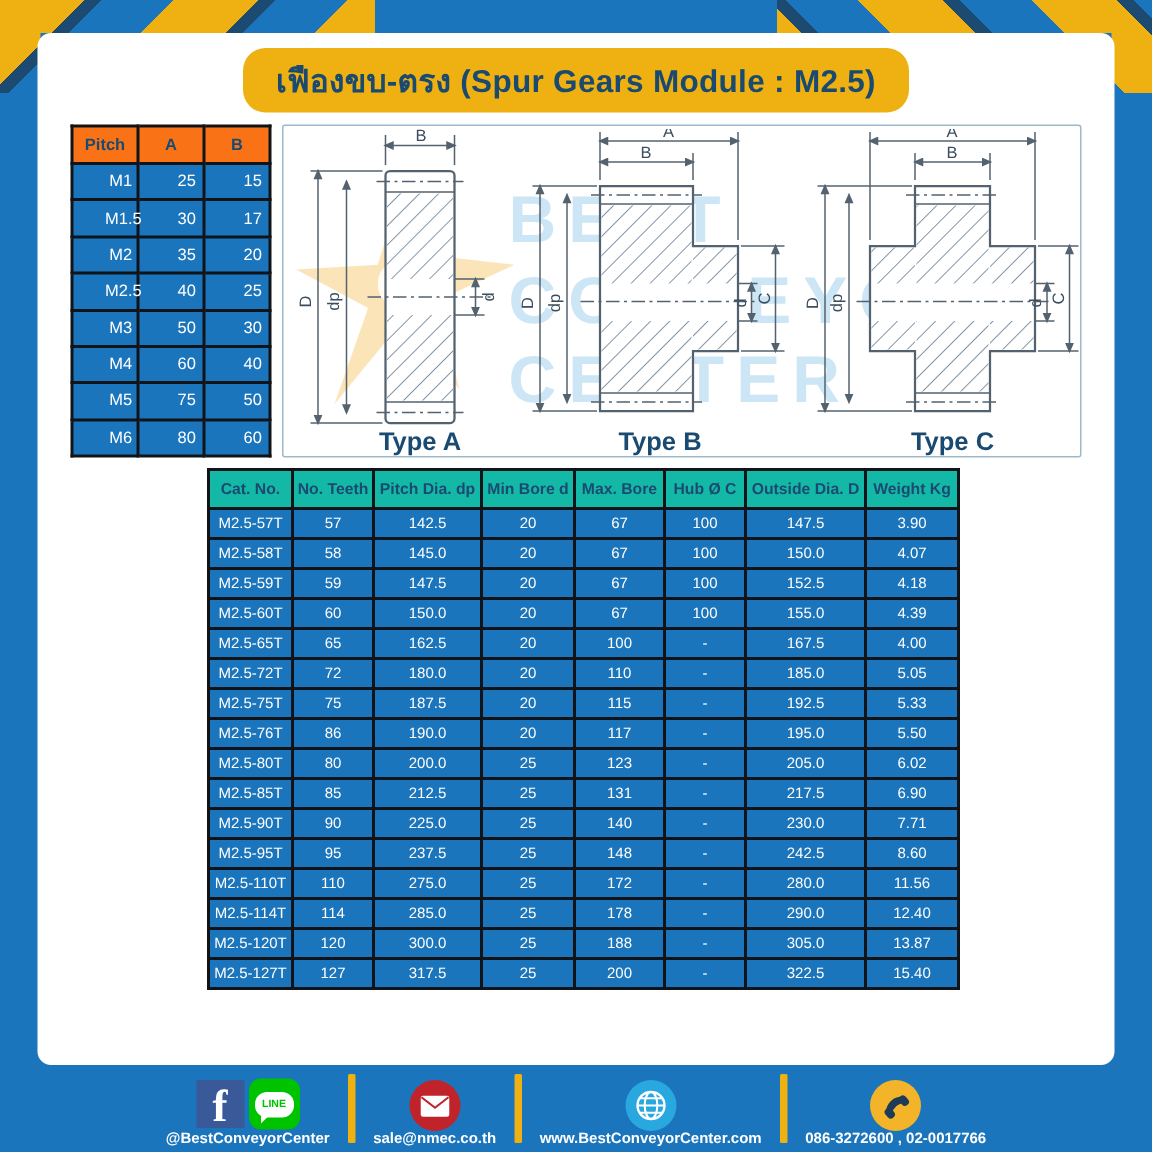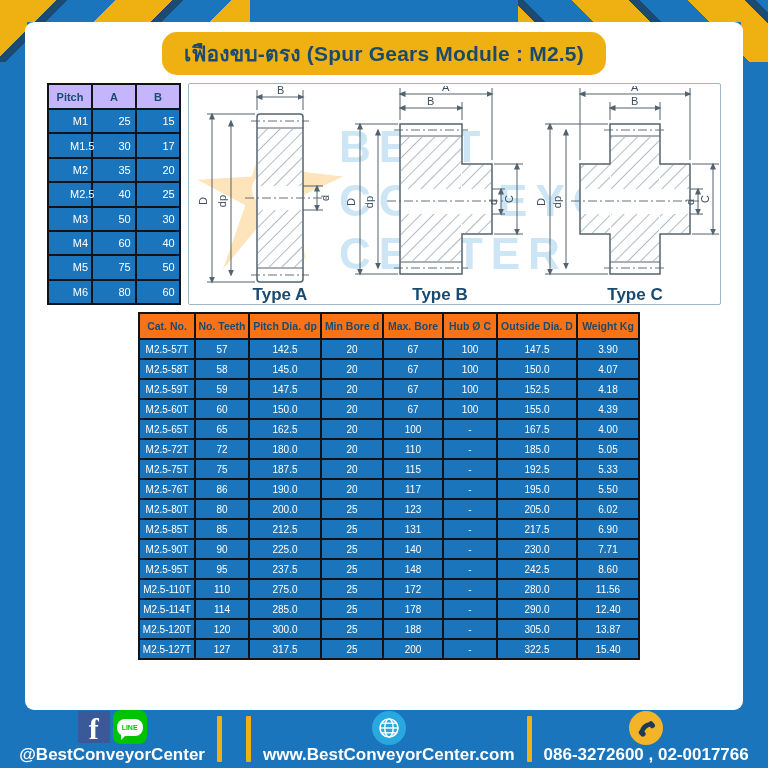--- a/index.html
+++ b/index.html
@@ -35,21 +35,21 @@
     padding:5px 22px; border-radius:15px; text-align:center;
   }
   
   .content-row { display:flex; margin:8px 22px 0 22px; gap:7px; height:222px; }
   
   table.pitch { border-collapse:collapse; width:134px; height:222px; table-layout:fixed; }
   table.pitch th, table.pitch td {
     border:2px solid #101418; text-align:center; vertical-align:middle;
     font-size:11px;
   }
-  table.pitch th { background:#c4b5fd; color:#1b4a70; font-weight:bold; height:25px; }
+  table.pitch th { background:#f97316; color:#1b4a70; font-weight:bold; height:25px; }
   table.pitch td { background:#1b75bc; color:#ffffff;padding-left:21px; }
   
   .drawings {
     position:relative; flex:1; border:1px solid #9db8c8; border-radius:2px;
     background:#ffffff; overflow:hidden;
     display:flex; align-items:flex-start; justify-content:space-between;
     padding:2px 6px 0 6px;
   }
   .watermark-text {
     position:absolute; left:150px; top:36px; z-index:0;
@@ -61,33 +61,33 @@
   .type-label { font-size:17px; font-weight:bold; fill:#1b4a70; }
   .dim-line { stroke:#53626e; stroke-width:1; fill:none; }
   .dim-text { font-size:11px; fill:#3c4e5e; }
   .body-line { stroke:#53626e; stroke-width:1.5; fill:#ffffff; }
   .center-line { stroke:#53626e; stroke-width:.9; stroke-dasharray:9 3 2 3; fill:none; }
   
   table.gear { border-collapse:collapse; margin:7px 0 0 113px; width:500px; table-layout:fixed; }
   table.gear th, table.gear td {
     border:2px solid #101418; text-align:center; vertical-align:middle; overflow:hidden;
   }
-  table.gear th { background:#f97316; color:#1b4a70; font-weight:bold; font-size:10.5px; height:26px; }
+  table.gear th { background:#14b8a6; color:#1b4a70; font-weight:bold; font-size:10.5px; height:26px; }
   table.gear td { background:#1b75bc; color:#ffffff; font-size:10px; height:20px; padding:1px 1px; }
   
   .footer {
     position:absolute; left:0; bottom:0; width:768px; height:58px; z-index:3;
     display:flex; align-items:center; justify-content:center;
   }
   .footer-cell {
     display:flex; flex-direction:column; align-items:center; justify-content:flex-end;
     height:56px; padding-bottom:2px;
   }
   .footer-cell .icons { display:flex; align-items:center; gap:3px; margin-bottom:1px; }
-  .footer-label { color:#ffffff; font-weight:bold; font-size:17px; white-space:nowrap; }
+  .footer-label { color:#ffffff; font-weight:bold; font-size:10px; white-space:nowrap; }
   .v-divider { width:5px; height:46px; background:#eeb111; margin:0 12px; border-radius:1px; }
   .fb-icon {
     width:32px; height:32px; background:#3a5998; display:flex; align-items:flex-end; justify-content:center;
     color:#ffffff; font-weight:bold; font-size:30px; line-height:.95; overflow:hidden;
     font-family:"Liberation Serif", serif;
   }
   .line-icon {
     width:34px; height:34px; background:#00c300; border-radius:8px;
     display:flex; align-items:center; justify-content:center; position:relative;
   }
@@ -520,20 +520,29 @@
       <div class="fb-icon">f</div>
       <div class="line-icon">
         <div class="line-bubble">LINE</div>
       </div>
     </div>
     <div class="footer-label">@BestConveyorCenter</div>
   </div>
 
   <div class="v-divider"></div>
 
+  <div class="footer-cell">
+    <div class="circle-icon mail-circle">
+      <svg width="20" height="15" viewBox="0 0 20 15">
+        <rect x="0.5" y="0.5" width="19" height="14" rx="1.5" fill="#ffffff"></rect>
+        <path d="M1,1.5 L10,8.5 L19,1.5" stroke="#c0232a" stroke-width="1.4" fill="none"></path>
+      </svg>
+    </div>
+    <div class="footer-label">sale@nmec.co.th</div>
+  </div>
 
   <div class="v-divider"></div>
 
   <div class="footer-cell">
     <div class="circle-icon globe-circle">
       <svg width="22" height="22" viewBox="0 0 22 22">
         <circle cx="11" cy="11" r="9" fill="none" stroke="#ffffff" stroke-width="1.6"></circle>
         <ellipse cx="11" cy="11" rx="4.2" ry="9" fill="none" stroke="#ffffff" stroke-width="1.4"></ellipse>
         <line x1="2" y1="11" x2="20" y2="11" stroke="#ffffff" stroke-width="1.4"></line>
         <line x1="3.4" y1="6.2" x2="18.6" y2="6.2" stroke="#ffffff" stroke-width="1.4"></line>

